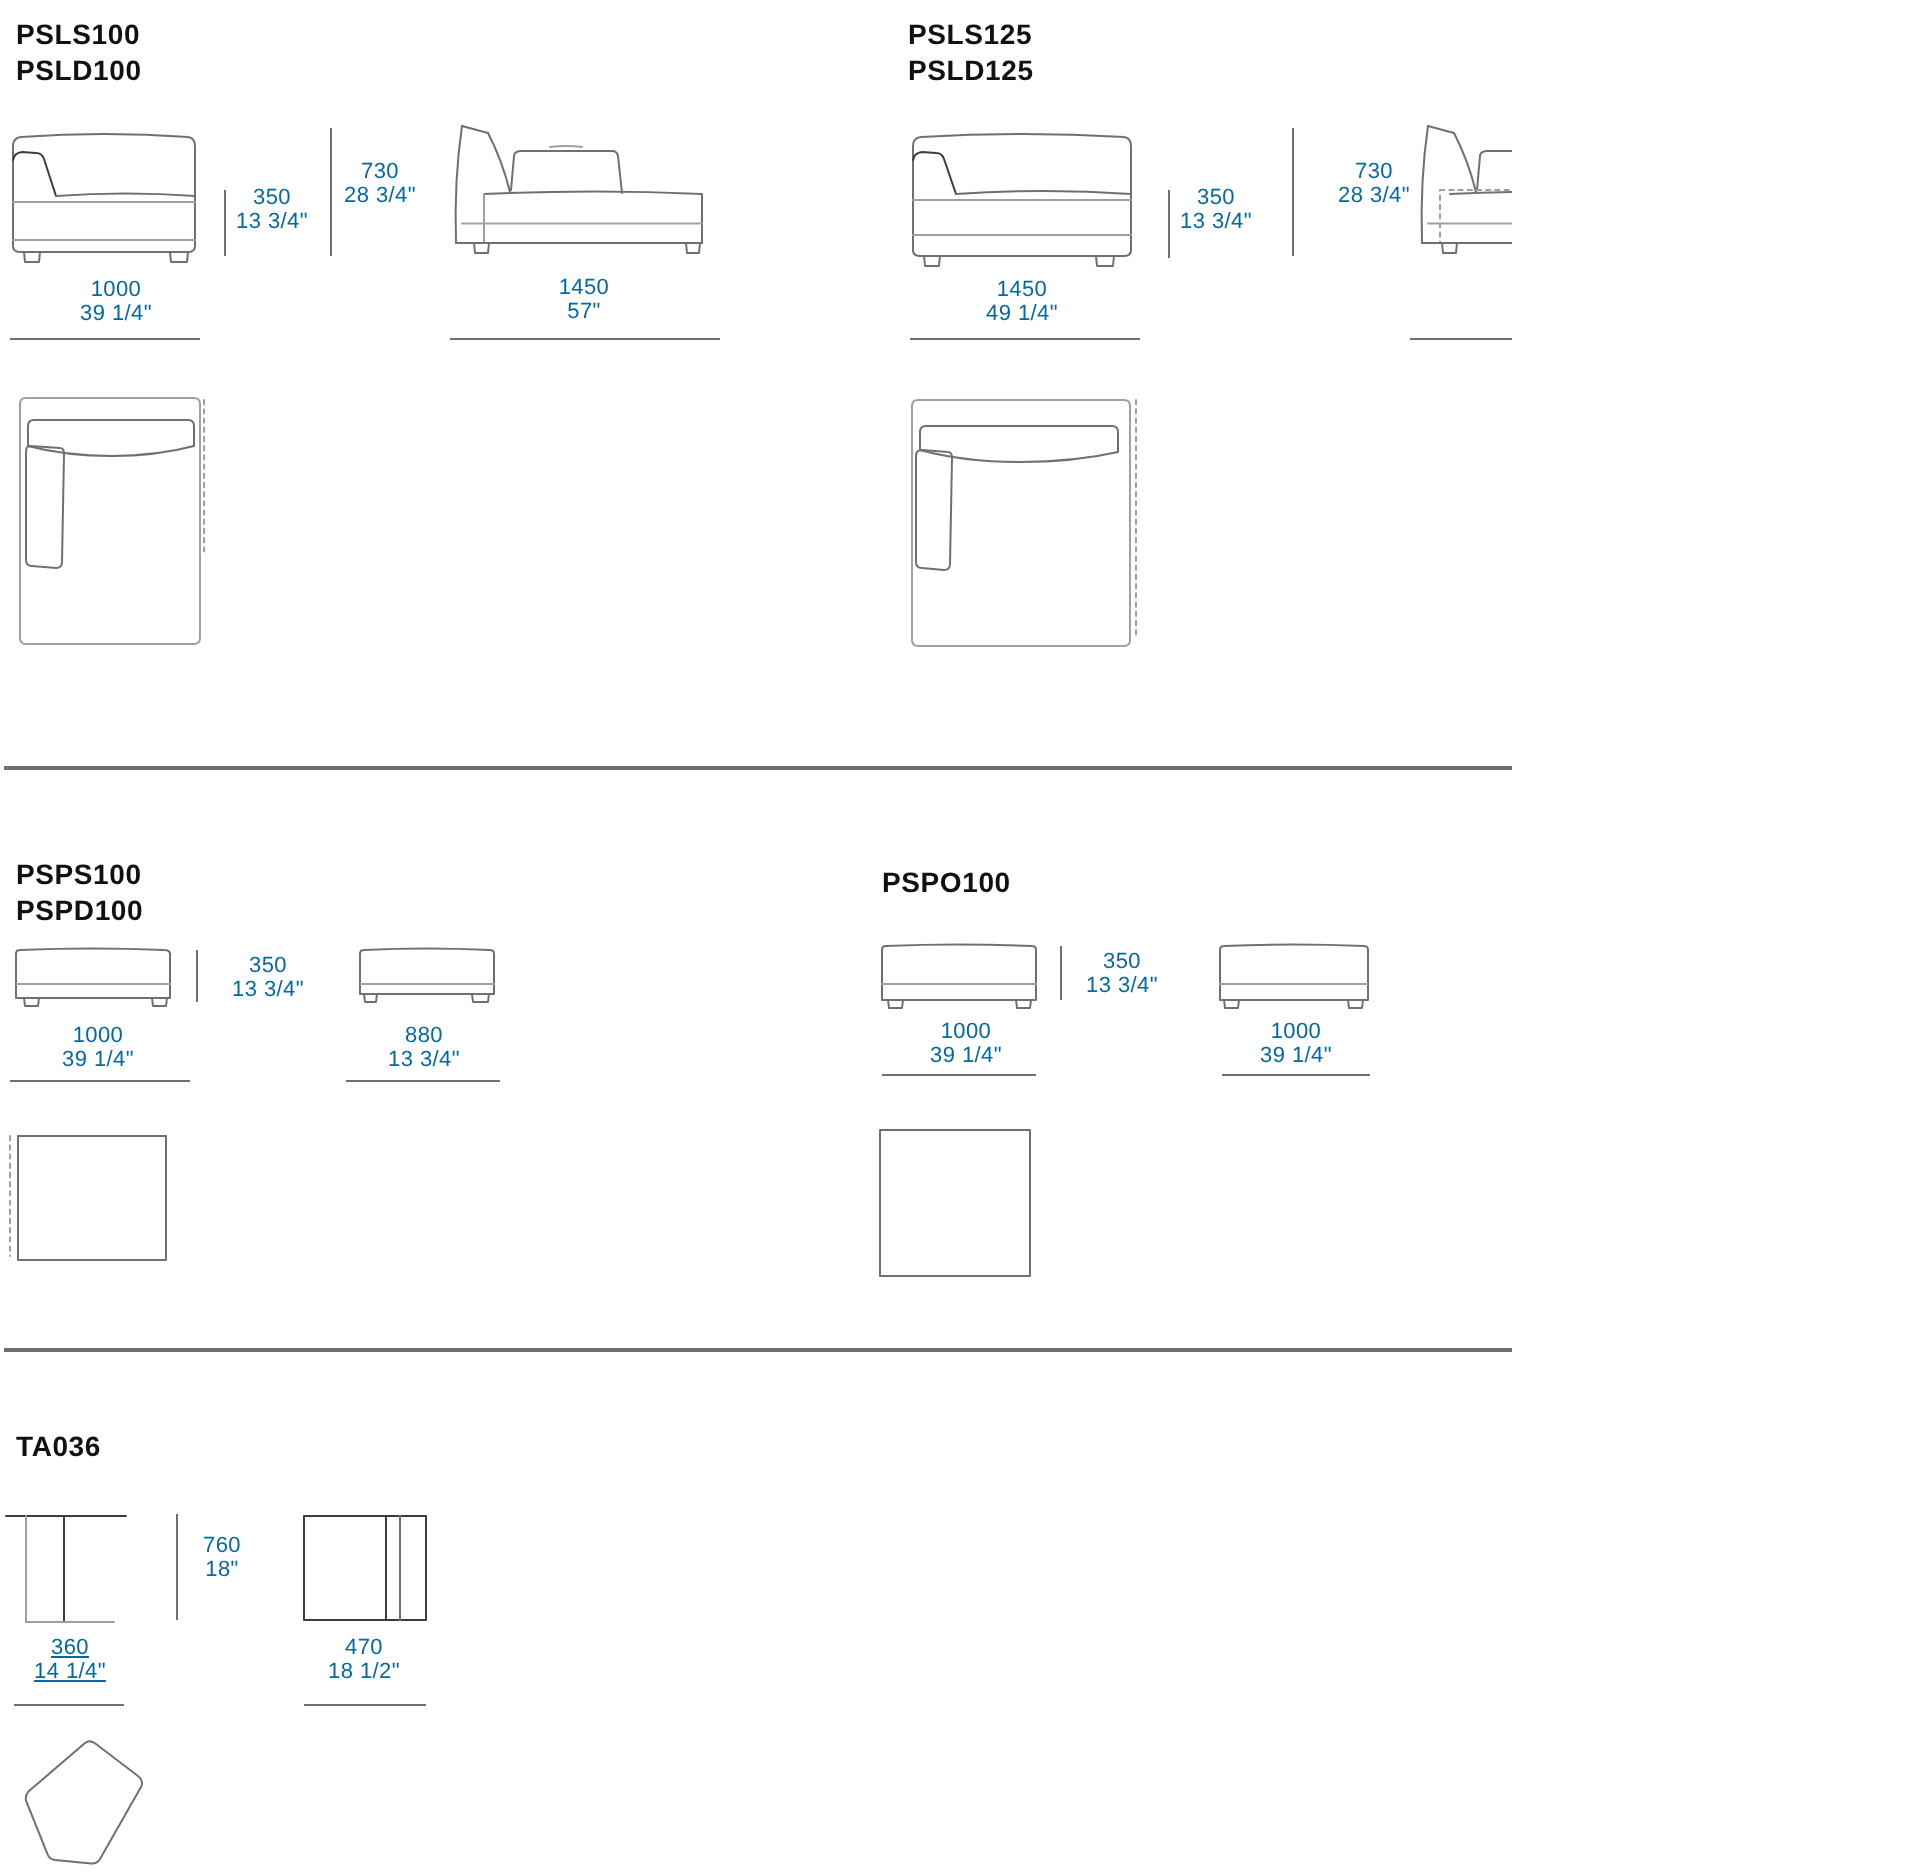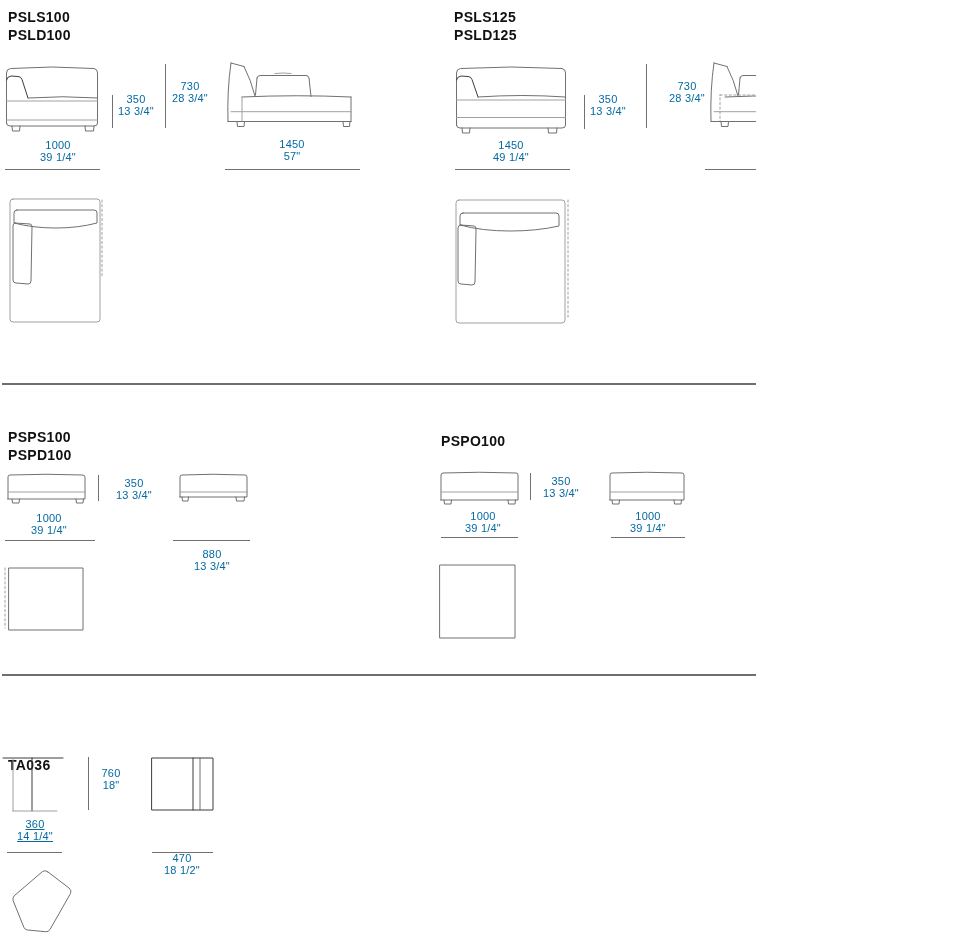--- a/index.html
+++ b/index.html
@@ -166,21 +166,21 @@
     <div>39 1/4"</div>
   </div>
   <div class="uline" style="left:5px;top:540px;width:90px;"></div>
 
   <svg style="left:179px;top:473px;" width="70" height="30" viewBox="0 0 70 30">
     <path class="sm" d="M1,24 L1,4 Q1,2 3,2 Q34,0.5 66,2 Q68,2 68,4 L68,24 L1,24 Z"></path>
     <path class="sl" d="M1,19 L68,19"></path>
     <path class="sm" d="M3,24 L3.5,28 L9,28 L9.5,24 M57,24 L57.5,28 L65,28 L65.5,24"></path>
   </svg>
 
-  <div class="dim" style="left:177px;top:513px;margin-top:36px;">
+  <div class="dim" style="left:177px;top:513px;">
     <div>880</div>
     <div>13 3/4"</div>
   </div>
   <div class="uline" style="left:173px;top:540px;width:77px;"></div>
 
   <svg style="left:3px;top:562px;" width="86" height="72" viewBox="0 0 86 72">
     <path class="sl dash" d="M2,6 L2,66"></path>
     <path class="sm" d="M6,6 L80,6 L80,68 L6,68 Z"></path>
   </svg>
 
@@ -217,21 +217,21 @@
     <div>39 1/4"</div>
   </div>
   <div class="uline" style="left:611px;top:537px;width:74px;"></div>
 
   <svg style="left:438px;top:563px;" width="82" height="78" viewBox="0 0 82 78">
     <path class="sm" d="M2,2 L77,2 L77,75 L2,75 Z"></path>
   </svg>
 
   <div class="divider" style="top:674px;"></div>
 
-  <div class="model" style="left:8px;top:756px;">
+  <div class="model" style="left:8px;top:714px;">
     <div>TA036</div>
   </div>
 
   <svg style="left:2px;top:756px;" width="64" height="60" viewBox="0 0 64 60">
     <path class="sd" d="M1,2 L61,2"></path>
     <path class="sl" d="M11,2 L11,55"></path>
     <path class="sd" d="M30,2 L30,55"></path>
     <path class="sl" d="M11,55 L55,55"></path>
   </svg>
 
@@ -246,21 +246,21 @@
     <div>14 1/4"</div>
   </div>
   <div class="uline" style="left:7px;top:852px;width:55px;"></div>
 
   <svg style="left:151px;top:756px;" width="64" height="58" viewBox="0 0 64 58">
     <path class="sd" d="M1,2 L62,2 L62,54 L1,54 Z"></path>
     <path class="sd" d="M42,2 L42,54"></path>
     <path class="sm" d="M49,2 L49,54"></path>
   </svg>
 
-  <div class="dim" style="left:147px;top:853px;">
+  <div class="dim" style="left:147px;top:819px;">
     <div>470</div>
     <div>18 1/2"</div>
   </div>
   <div class="uline" style="left:152px;top:852px;width:61px;"></div>
 
   <svg style="left:8px;top:862px;" width="68" height="74" viewBox="0 0 68 74">
     <path class="sm" d="M40,10 L61,26 Q64,28.5 62.5,31.5 L42,67.5 Q40.5,70 37.5,69.7 L19.5,68 Q16.8,67.7 15.8,65.2 L5.2,38.8 Q4.2,36.2 6.2,33.8 L34.5,9.5 Q37,7.5 40,10 Z"></path>
   </svg>
 
 </div>

